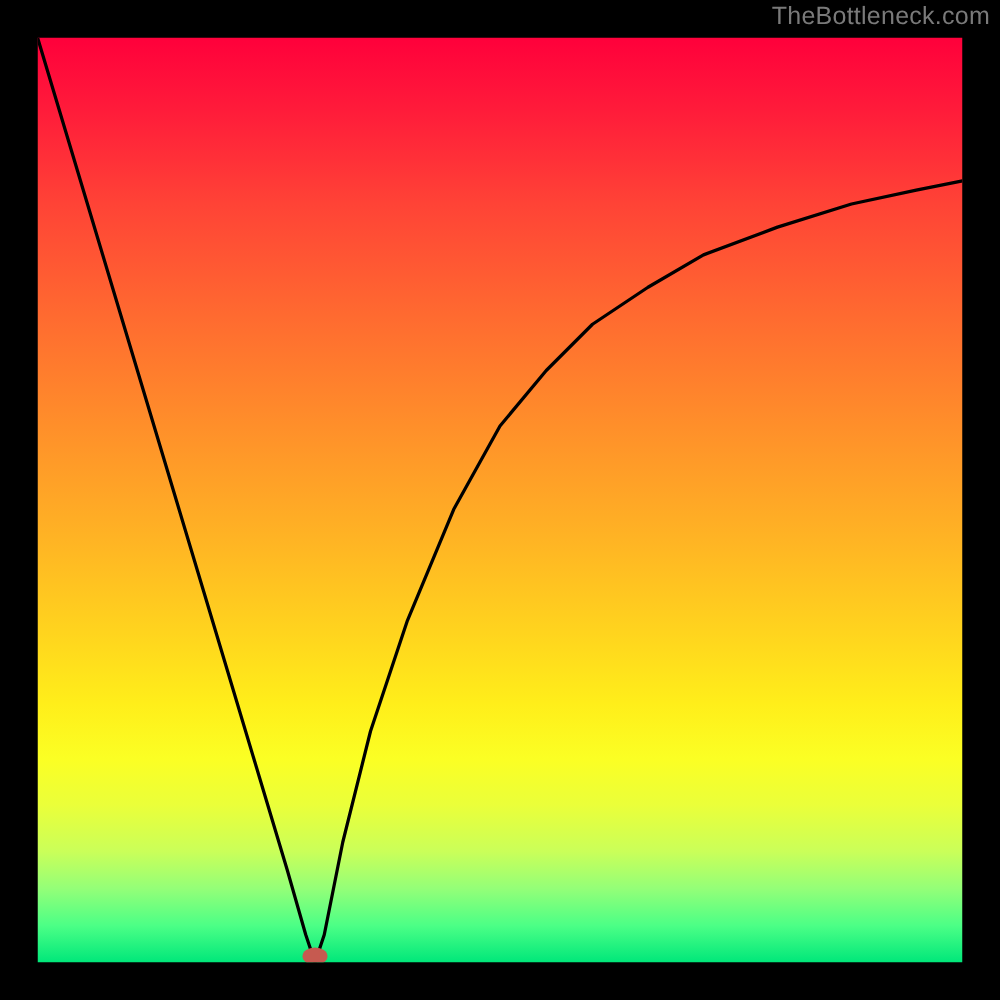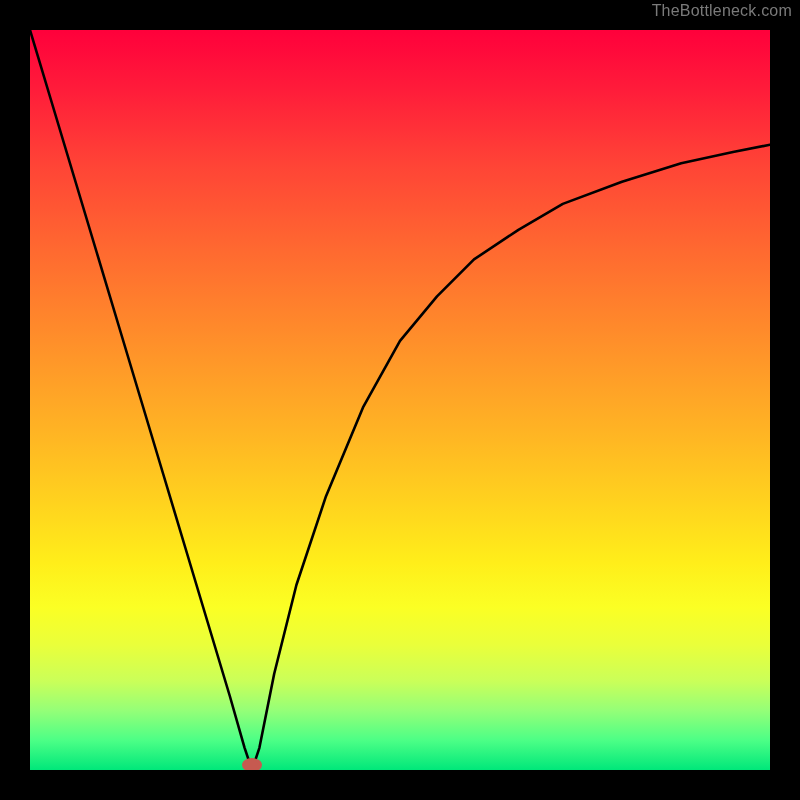--- a/index.html
+++ b/index.html
@@ -14,21 +14,21 @@
     position: relative;
     width: 800px;
     height: 800px;
     background: #000;
   }
   .watermark {
     position: absolute;
     top: 2px;
     right: 8px;
     color: #7a7a7a;
-    font-size: 16px;
+    font-size: 20px;
     font-weight: 400;
     letter-spacing: 0.2px;
     z-index: 5;
   }
   .plot-area {
     position: absolute;
     left: 30px;
     top: 30px;
     width: 740px;
     height: 740px;

